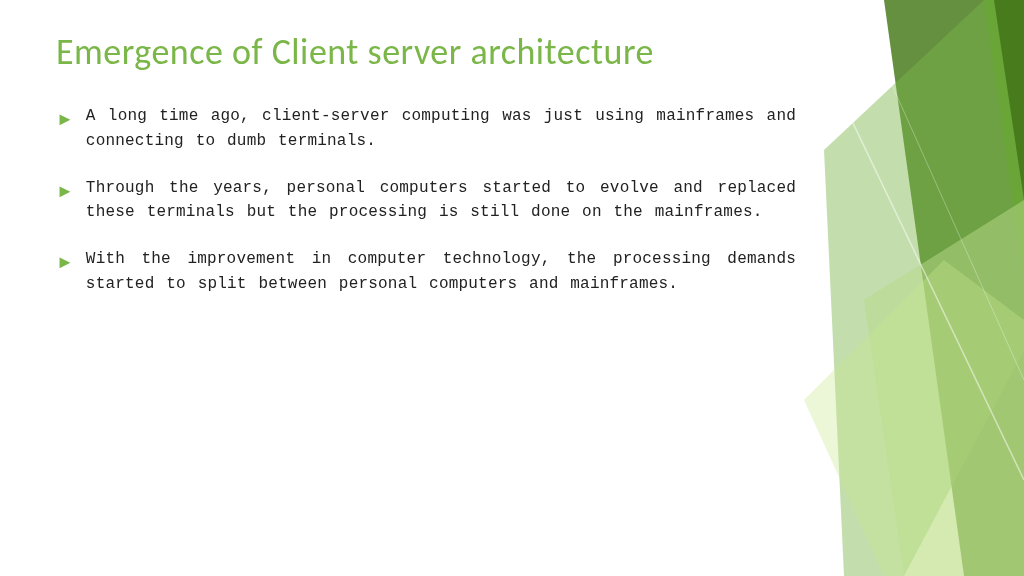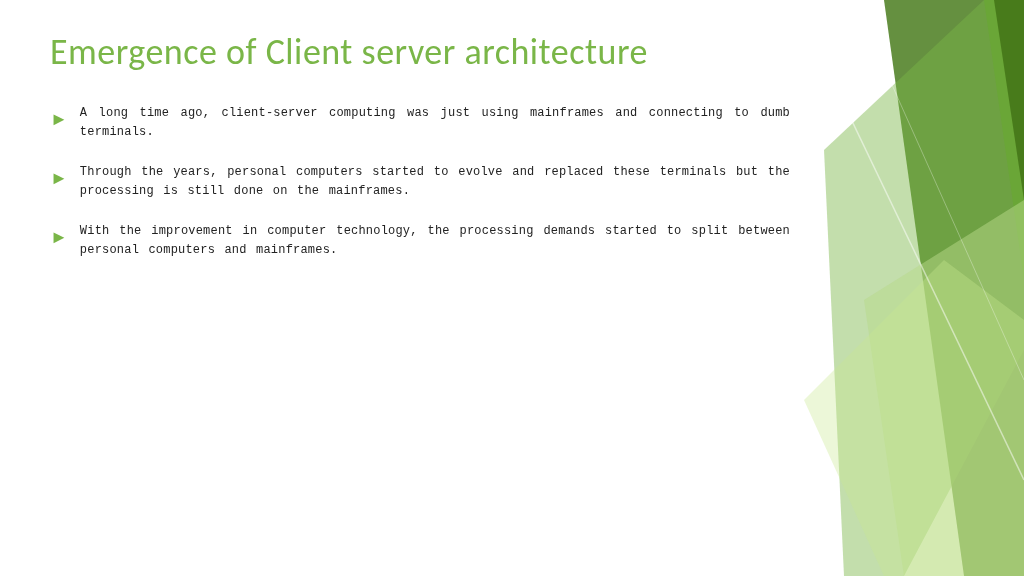--- a/index.html
+++ b/index.html
@@ -36,21 +36,21 @@
 
     .deco-container svg {
       width: 100%;
       height: 100%;
     }
 
     
     .content {
       position: absolute;
       top: 0;
-      left: 10px;
+      left: 16px;
       width: 820px;
       height: 482px;
       padding: 30px 40px 30px 40px;
     }
 
     .slide-title {
       color: #7ab648;
       font-size: 36px;
       font-weight: 400;
       margin-bottom: 30px;
@@ -80,21 +80,21 @@
       margin-right: 12px;
       margin-top: 2px;
       flex-shrink: 0;
       
       display: inline-block;
     }
 
     .bullet-text {
       flex: 1;
       font-family: 'Courier New', 'Lucida Console', monospace;
-      font-size: 12px;
+      font-size: 16px;
       letter-spacing: 0.2px;
       word-spacing: 2px;
     }
   </style>
 </head>
 <body>
 
 <div class="slide">
 
   <div class="deco-container">

